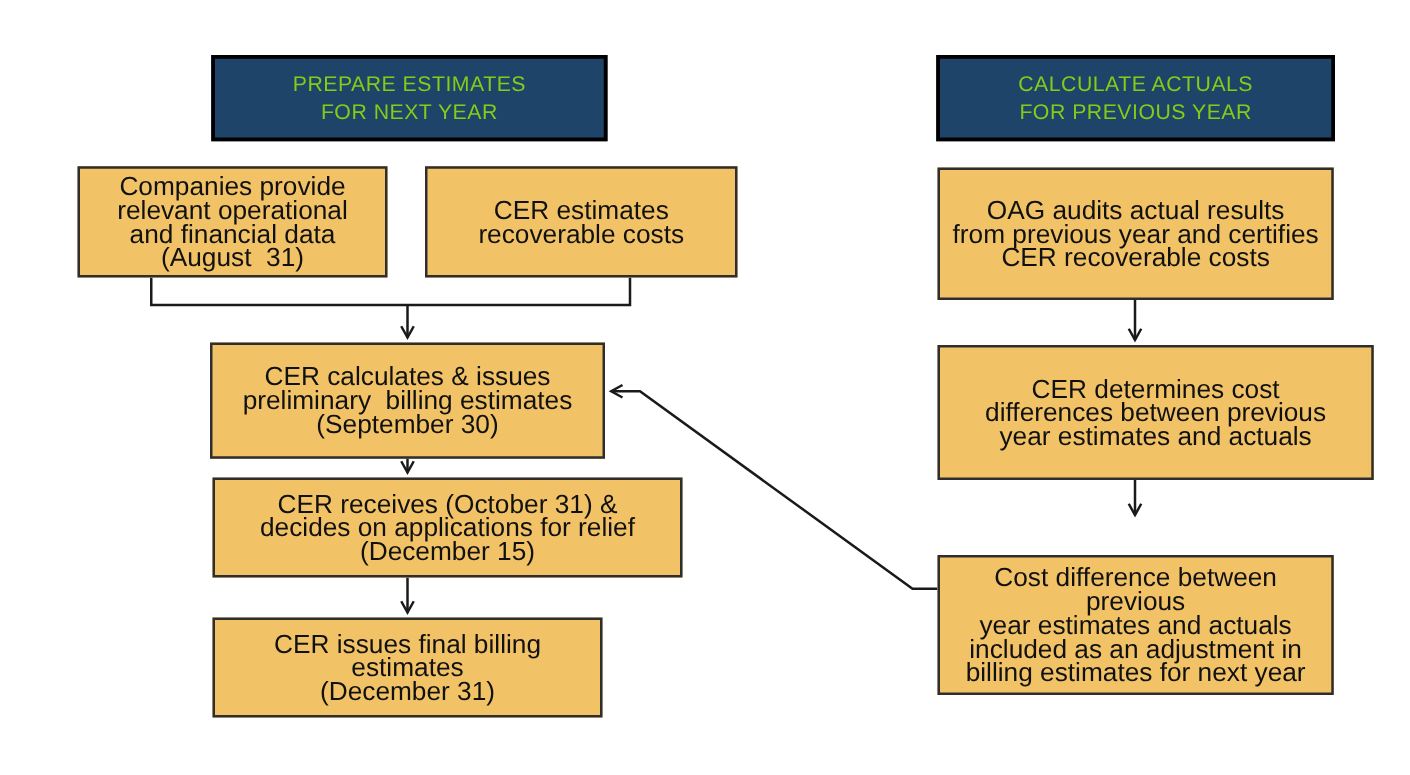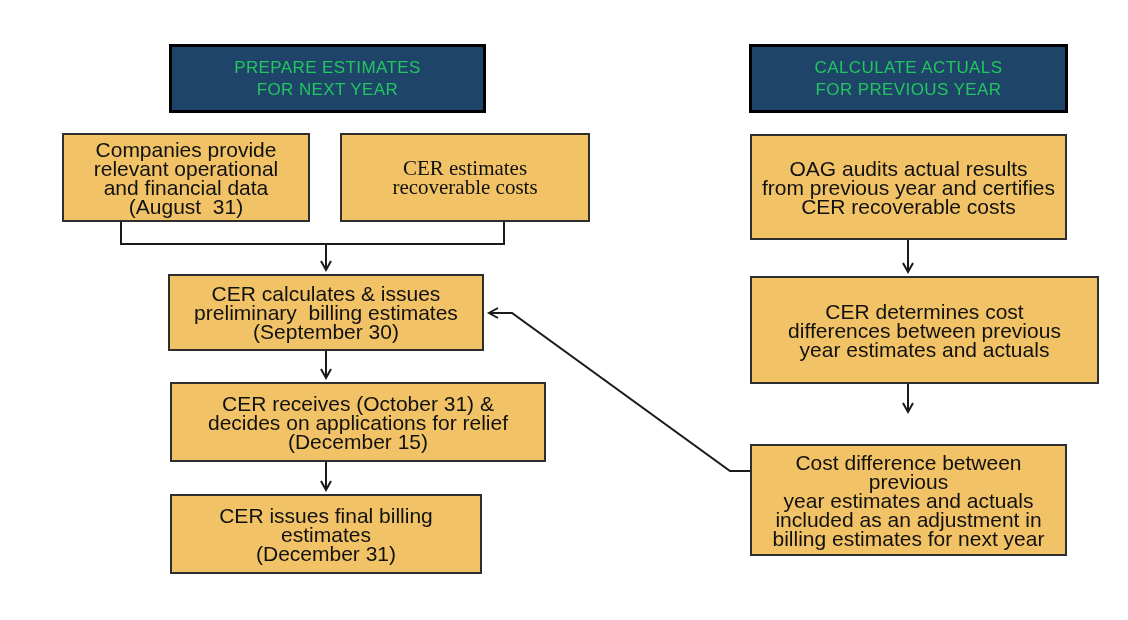--- a/index.html
+++ b/index.html
@@ -25,21 +25,21 @@
   .cline {
     fill: none;
     stroke: #1a1a1a;
     stroke-width: 2;
   }
   .hdr {
     position: absolute;
     box-sizing: border-box;
     background: #1E4569;
     border: 3px solid #000000;
-    color: #22c55e;
+    color: #84cc16;
     display: flex;
     align-items: center;
     justify-content: center;
     text-align: center;
     font-size: 17px;
     line-height: 22px;
     letter-spacing: 0.4px;
     white-space: pre-wrap;
   }
   .fbox {
@@ -80,24 +80,24 @@
   </svg>
 
   <div class="hdr" style="left:169px; top:44px; width:317px; height:69px;">PREPARE ESTIMATES
 FOR NEXT YEAR</div>
 
   <div class="fbox" style="left:62px; top:133px; width:248px; height:89px;">Companies provide
 relevant operational
 and financial data
 (August  31)</div>
 
-  <div class="fbox" style="left:340px; top:133px; width:250px; height:89px;font-family:Liberation Serif, serif;">CER estimates
+  <div class="fbox" style="left:340px; top:133px; width:250px; height:89px;">CER estimates
 recoverable costs</div>
 
-  <div class="fbox" style="left:168px; top:274px; width:316px; height:77px;">CER calculates &amp; issues
+  <div class="fbox" style="left:168px; top:274px; width:316px; height:93px;">CER calculates &amp; issues
 preliminary  billing estimates
 (September 30)</div>
 
   <div class="fbox" style="left:170px; top:382px; width:376px; height:80px;">CER receives (October 31) &amp;
 decides on applications for relief
 (December 15)</div>
 
   <div class="fbox" style="left:170px; top:494px; width:312px; height:80px;">CER issues final billing estimates
 (December 31)</div>
 

